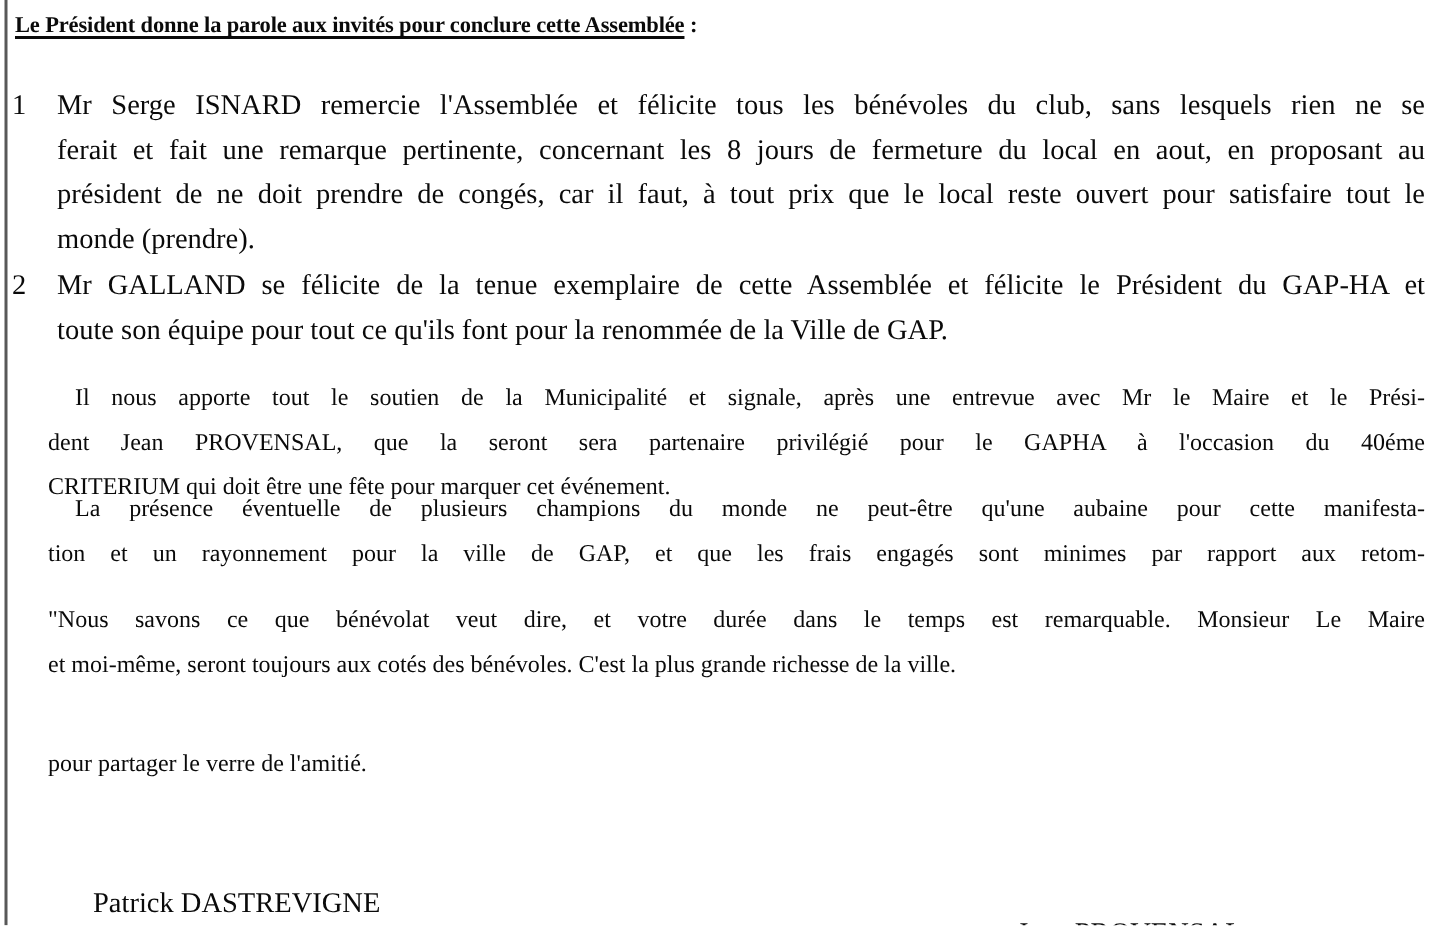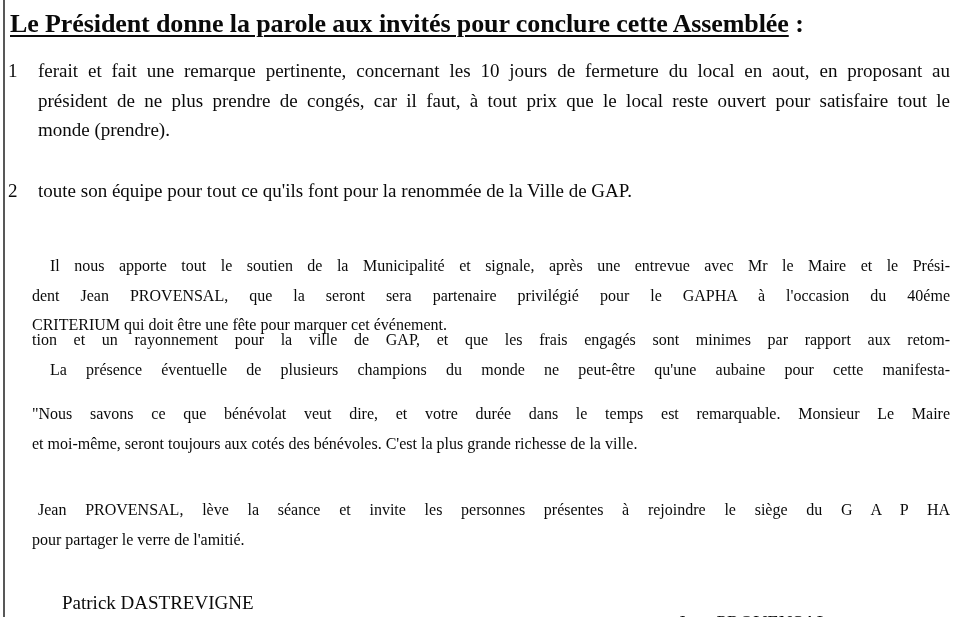--- a/index.html
+++ b/index.html
@@ -33,21 +33,21 @@
     left: 0;
     top: 0;
     width: 959px;
     padding: 0;
   }
 
   .doc-title {
     position: absolute;
     left: 10px;
     top: 9px;
-    font-size: 26px;
+    font-size: 15px;
     font-weight: bold;
     letter-spacing: -0.1px;
     white-space: nowrap;
   }
   .doc-title .underlined {
     text-decoration: underline;
     text-decoration-thickness: 2px;
     text-underline-offset: 3px;
   }
 
@@ -116,51 +116,52 @@
 
   <div id="content">
 
     <div class="doc-title">
       <span class="underlined">Le Président donne la parole aux invités pour conclure cette Assemblée</span><span> :</span>
     </div>
 
     <div class="num-item" style="top: 56px;">
       <span class="num">1</span>
       <div class="body">
-        <span class="ln just">ferait et fait une remarque pertinente, concernant les 10 jours de fermeture du local en aout, en proposant au</span>
-        <span class="ln just">président de ne plus prendre de congés, car il faut, à tout prix que le local reste ouvert pour satisfaire tout le</span>
+        <span class="ln just">Mr Serge ISNARD remercie l'Assemblée et félicite tous les bénévoles du club, sans lesquels rien ne se</span>
+        <span class="ln just">ferait et fait une remarque pertinente, concernant les 8 jours de fermeture du local en aout, en proposant au</span>
+        <span class="ln just">président de ne doit prendre de congés, car il faut, à tout prix que le local reste ouvert pour satisfaire tout le</span>
         <span class="ln">monde (prendre).</span>
       </div>
     </div>
 
     <div class="num-item" style="top: 176px;">
       <span class="num">2</span>
       <div class="body">
+        <span class="ln just">Mr GALLAND se félicite de la tenue exemplaire de cette Assemblée et félicite le Président du GAP-HA et</span>
         <span class="ln">toute son équipe pour tout ce qu'ils font pour la renommée de la Ville de GAP.</span>
       </div>
     </div>
 
     <div class="para" style="top: 251px;">
       <span class="ln just" style="padding-left:18px;">Il nous apporte tout le soutien de la Municipalité et signale, après une entrevue avec Mr le Maire et le Prési-</span>
       <span class="ln just">dent Jean PROVENSAL, que la seront sera partenaire privilégié pour le GAPHA à l'occasion du 40éme</span>
       <span class="ln">CRITERIUM qui doit être une fête pour marquer cet événement.</span>
     </div>
 
     <div class="para" style="top: 325px;">
+      <span class="ln just" style="padding-left:18px;">La présence éventuelle de plusieurs champions du monde ne peut-être qu'une aubaine pour cette manifesta-</span>
       <span class="ln just">tion et un rayonnement pour la ville de GAP, et que les frais engagés sont minimes par rapport aux retom-</span>
-      <span class="ln just" style="padding-left:18px;">La présence éventuelle de plusieurs champions du monde ne peut-être qu'une aubaine pour cette manifesta-</span>
     </div>
 
     <div class="para" style="top: 399px;">
       <span class="ln just">"Nous savons ce que bénévolat veut dire, et votre durée dans le temps est remarquable. Monsieur Le Maire</span>
       <span class="ln">et moi-même, seront toujours aux cotés des bénévoles. C'est la plus grande richesse de la ville.</span>
     </div>
 
     <div class="para" style="top: 495px;">
-      <span class="ln just" style="padding-left:6px;">Jean PROVENSAL, lève la séance et invite les personnes présentes à rejoindre le siège du G A P HA</span>
       <span class="ln">pour partager le verre de l'amitié.</span>
     </div>
 
     <div class="signature" id="sig-left">Patrick DASTREVIGNE</div>
     <div class="signature" id="sig-right">Jean PROVENSAL</div>
 
   </div>
 </div>
 
 </body></html>

